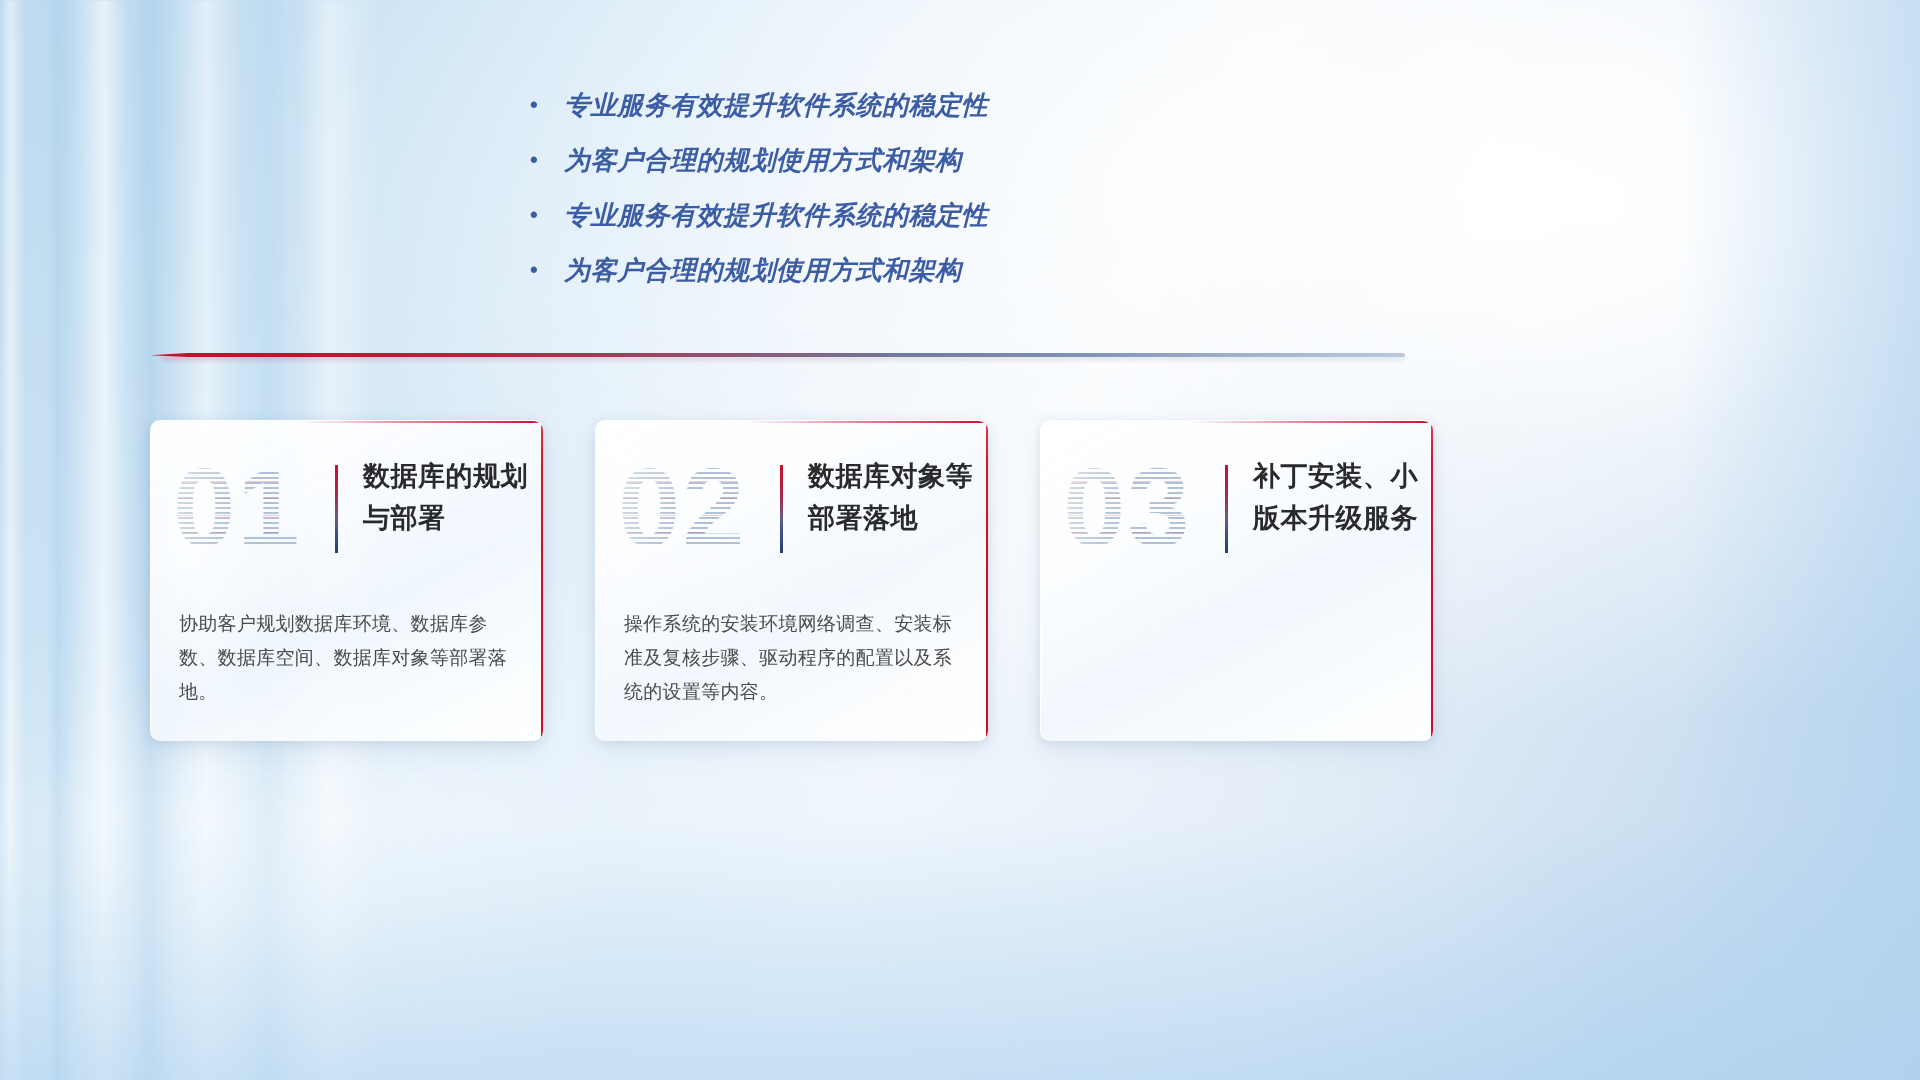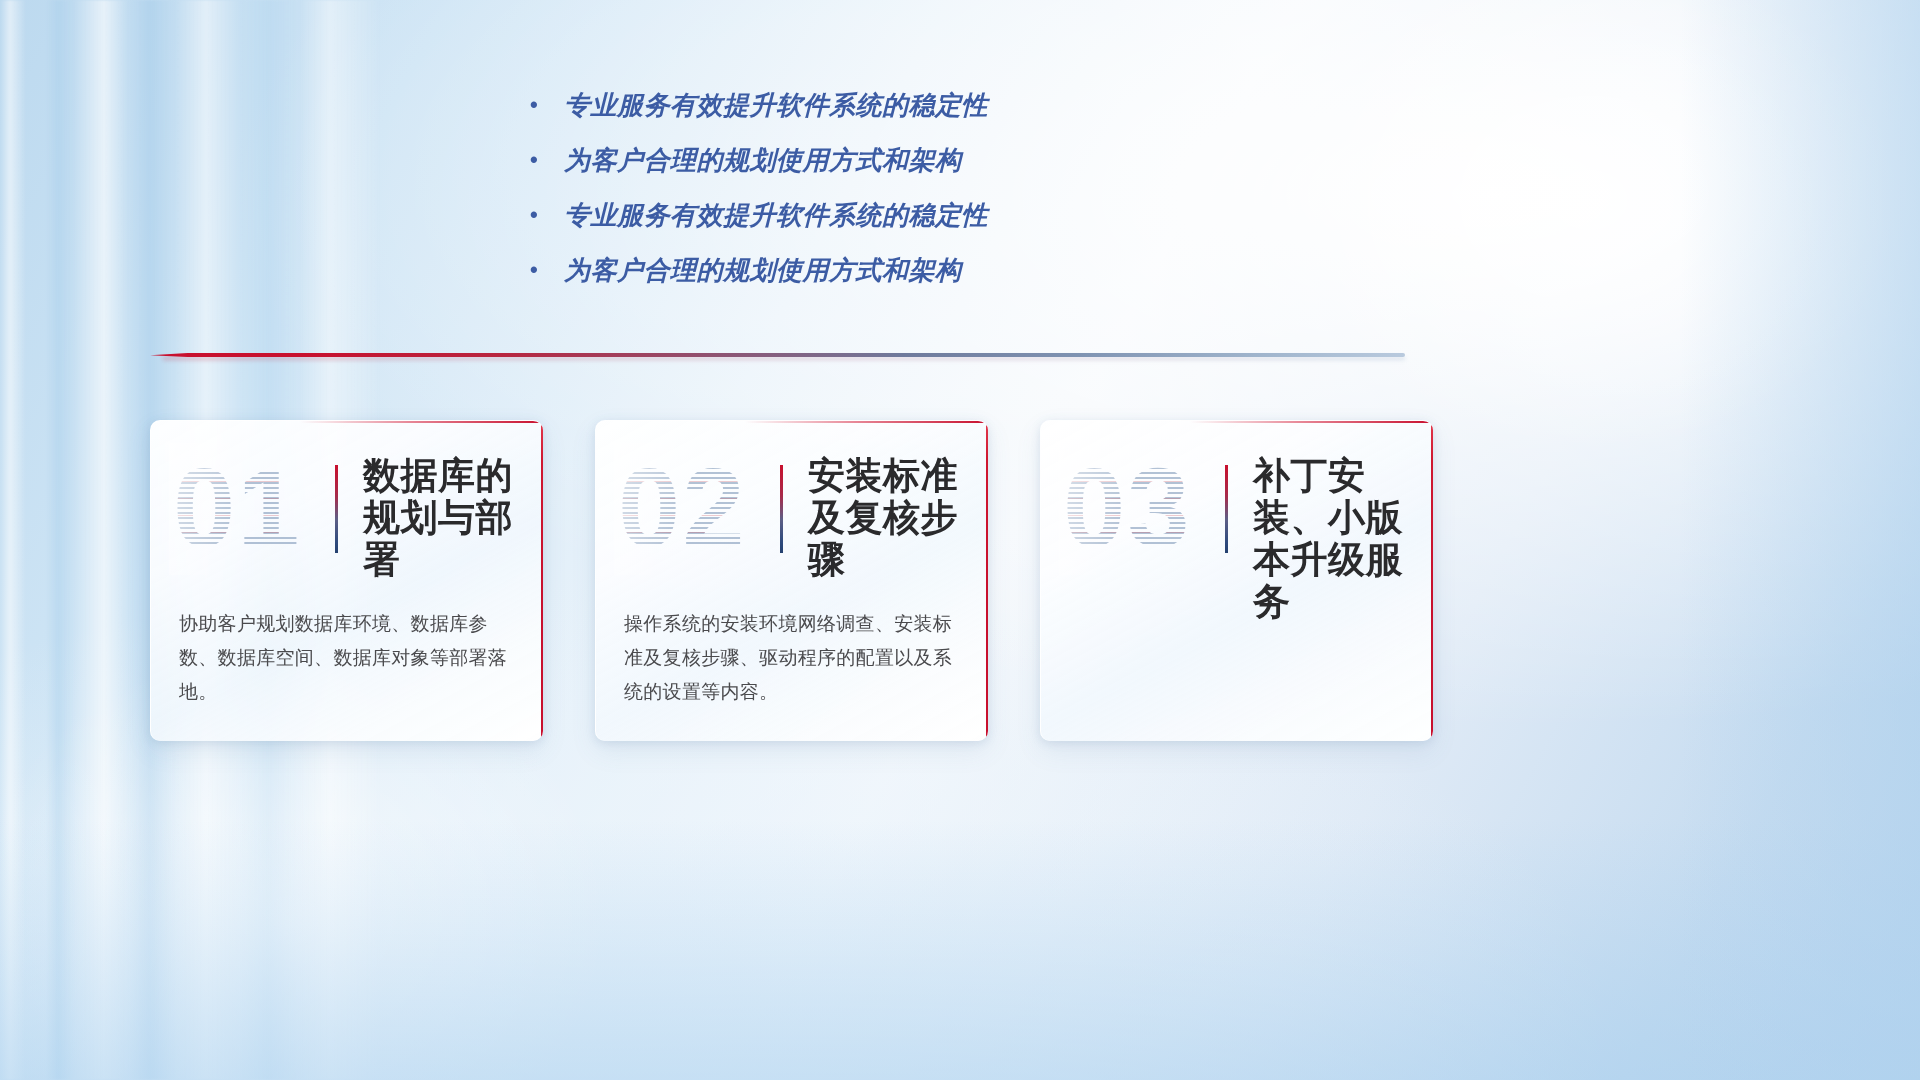--- a/index.html
+++ b/index.html
@@ -168,21 +168,21 @@
     background:linear-gradient(105deg,rgba(255,255,255,.55) 0%,rgba(255,255,255,0) 45%);
     pointer-events:none;
   }
   .card-bar{
     position:absolute;left:184px;top:44px;
     width:3px;height:88px;
     background:linear-gradient(180deg,#c8102e 0%,#a82a4a 35%,#5d5f86 62%,#2e4a7d 88%,#24406f 100%);
   }
   .card-title{
     position:absolute;left:212px;top:34px;width:168px;
-    font-size:37px;line-height:42px;font-weight:700;
+    font-size:27px;line-height:42px;font-weight:700;
     color:#2a2a2c;letter-spacing:.5px;
   }
   .card-body{
     position:absolute;left:28px;top:186px;width:332px;
     font-size:19px;line-height:34px;
     color:#4a4a4d;letter-spacing:.3px;
   }
 </style>
 </head>
 <body>
@@ -236,21 +236,21 @@
   </div>
 
   <div class="card">
     <div class="card-accent"></div>
     <div class="card-accent-top"></div>
     <div class="card-head">
       <div class="ghost-num">02</div>
       <div class="ghost-num-tint">02</div>
       <div class="ghost-fade"></div>
       <div class="card-bar"></div>
-      <div class="card-title">安装标准及复核步骤</div>
+      <div class="card-title">数据库对象等部署落地</div>
     </div>
     <div class="card-body">操作系统的安装环境网络调查、安装标准及复核步骤、驱动程序的配置以及系统的设置等内容。</div>
   </div>
 
   <div class="card">
     <div class="card-accent"></div>
     <div class="card-accent-top"></div>
     <div class="card-head">
       <div class="ghost-num">03</div>
       <div class="ghost-num-tint">03</div>

